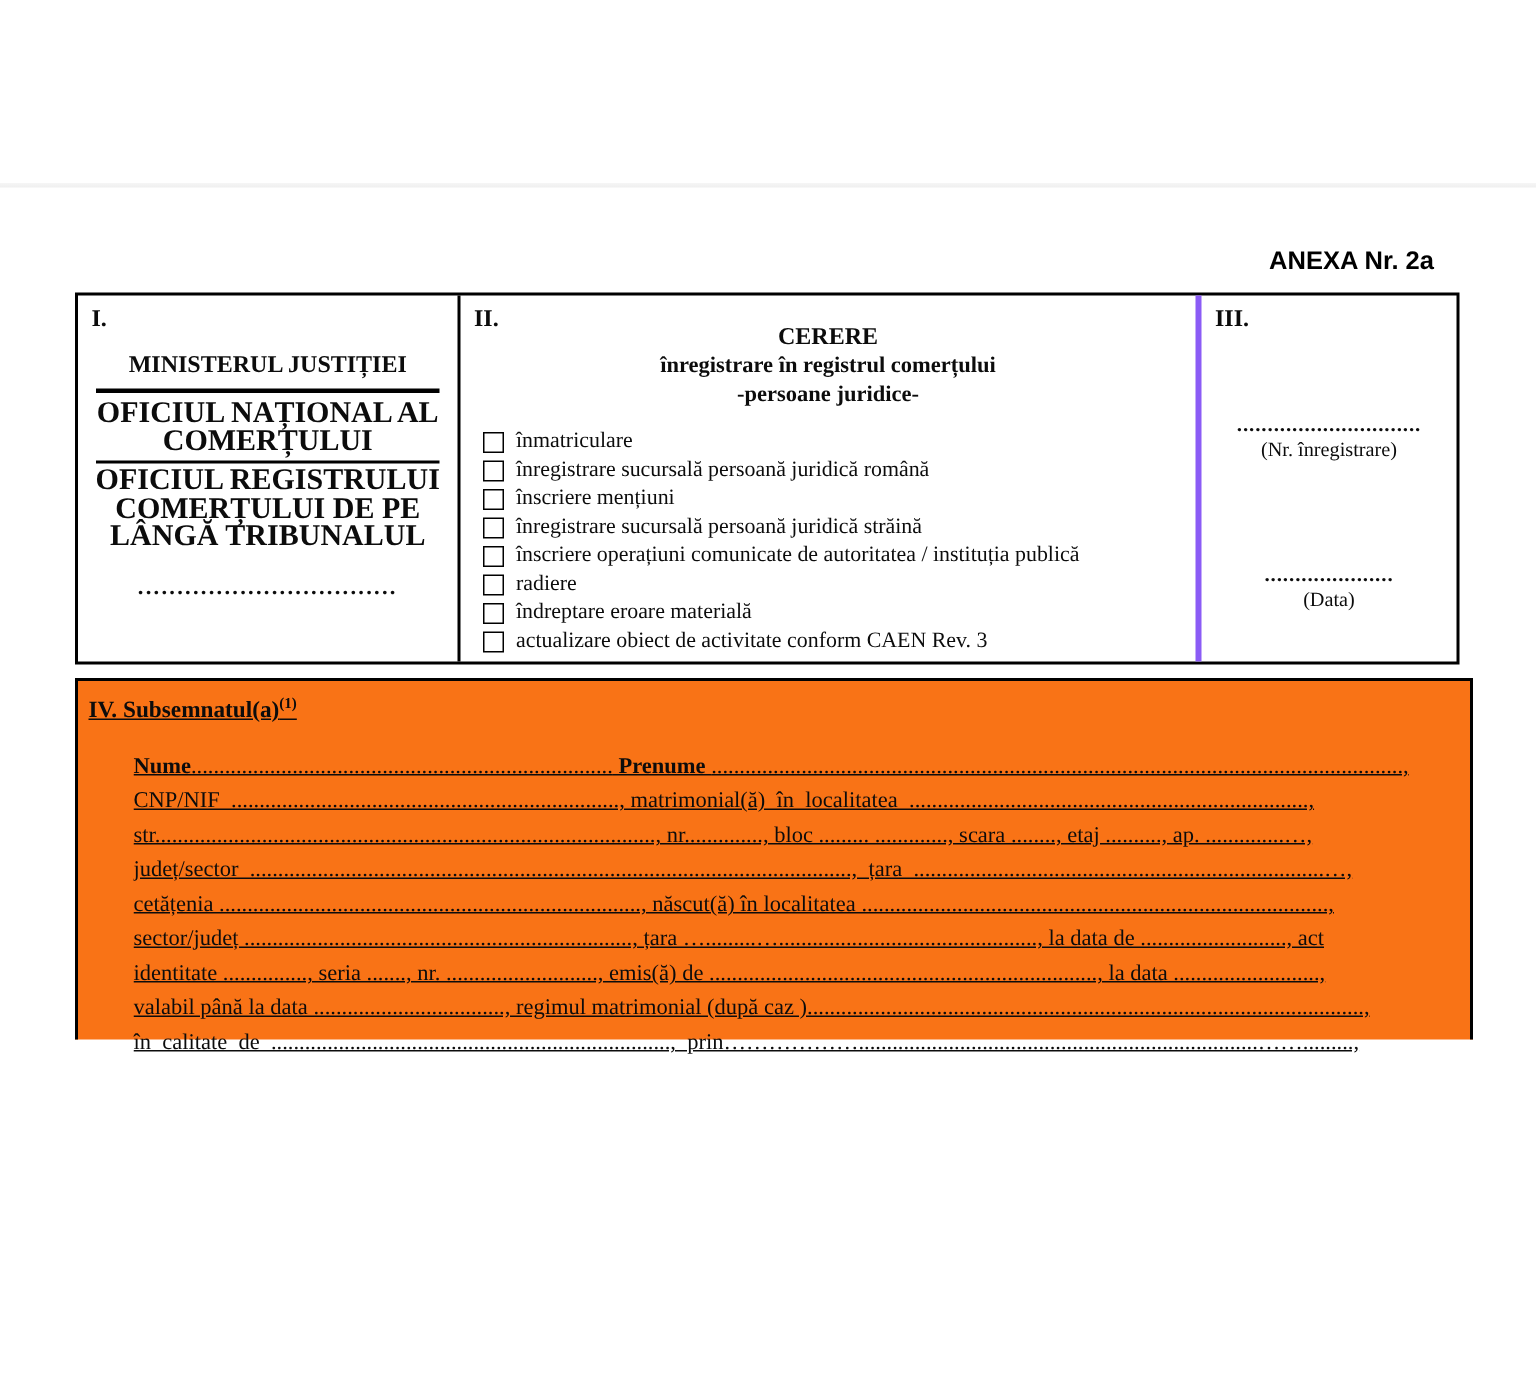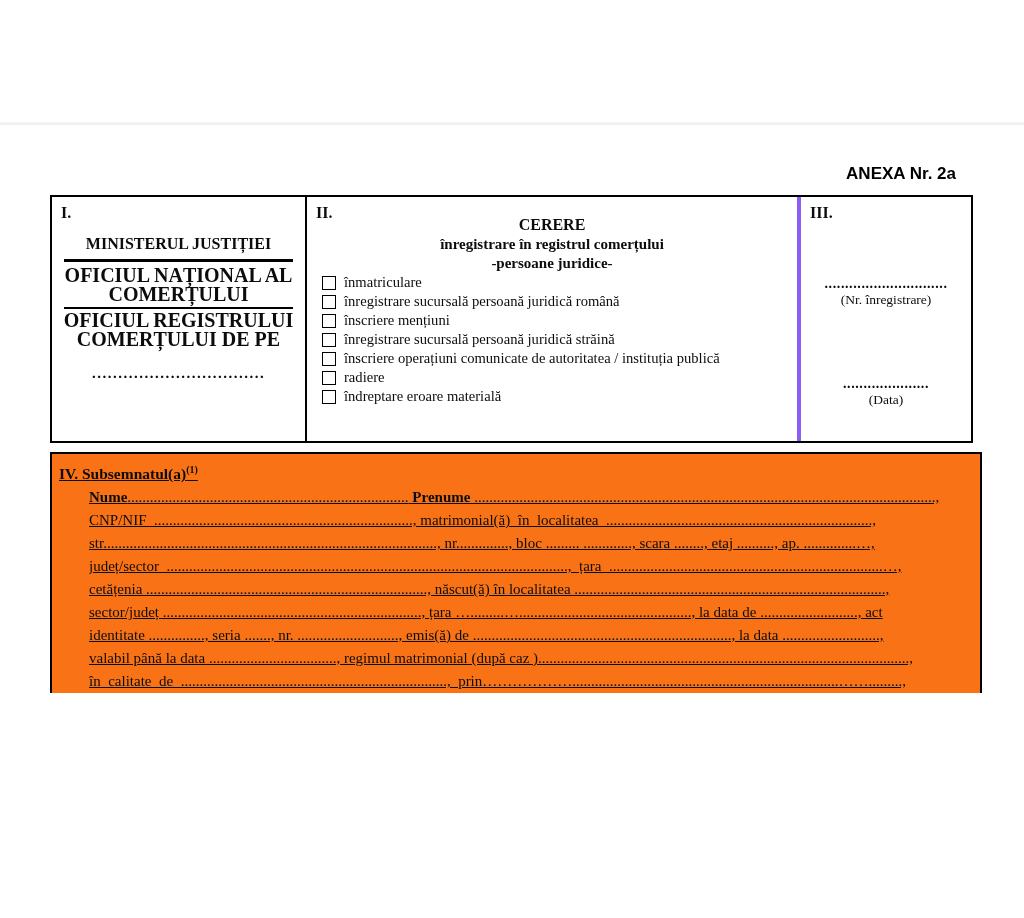--- a/index.html
+++ b/index.html
@@ -25,37 +25,37 @@
   .sec-num { position:absolute; top:7px; left:9px; font-weight:bold; font-size:16px; }
   .col1-stack { padding-top:38px; text-align:center; }
   .ministry { font-weight:bold; font-size:16px; }
   .rule  { border-top:3px solid #000; margin:6px 12px 4px 12px; height:0; }
   .rule.thin { border-top-width:2px; margin-top:4px; margin-bottom:2px; }
   .office-line { font-weight:bold; font-size:20px; line-height:18.5px; white-space:nowrap; }
   .col1-dots { margin-top:17px; font-weight:bold; font-size:15px; letter-spacing:1.5px; white-space:nowrap; }
   .col2-head { padding-top:18px; text-align:center; font-weight:bold; }
   .col2-title { font-size:16px; line-height:20px; }
   .col2-sub { font-size:15px; line-height:19px; }
-  .cb-list { position:absolute; left:15px; top:76px; right:4px; }
+  .cb-list { position:absolute; left:15px; top:88px; right:4px; }
   .cb-row { display:flex; align-items:center; height:19px; cursor:default; }
   .cb-box { width:12px; height:12px; border:1.5px solid #000; background:#fff; margin-right:8px; flex:none; }
   .cb-label { font-size:14.6px; white-space:nowrap; }
   .reg-block  { position:absolute; top:80px;  left:0; right:0; text-align:center; }
   .date-block { position:absolute; top:180px; left:0; right:0; text-align:center; }
   .c3-dots { font-size:14px; font-weight:bold; letter-spacing:0.6px; line-height:14px; }
   .c3-cap  { font-size:13.5px; line-height:17px; }
   
   .section4 {
     position:absolute; left:50px; top:452px; width:932px; height:241px;
     border:2px solid #000; border-bottom:none; box-sizing:border-box;
     padding:6px 2px 0 7px; background:#f97316;text-decoration:underline;
   }
   .s4-heading { font-size:15.5px; font-weight:bold; line-height:19px; }
   .s4-heading sup { font-size:10px; }
-  .s4-lines { margin-top:3px; padding-left:30px; }
+  .s4-lines { margin-top:17px; padding-left:30px; }
   .s4-line { font-size:15px; line-height:23px; white-space:pre; overflow:hidden; }
   .b { font-weight:bold; }
 </style>
 </head>
 <body>
 
 <div class="page">
   <div class="top-divider"></div>
 
   <div class="annex">ANEXA Nr. 2a</div>
@@ -65,20 +65,21 @@
     <div class="col col1">
       <div class="sec-num">I.</div>
       <div class="col1-stack">
         <div class="ministry">MINISTERUL JUSTIȚIEI</div>
         <div class="rule"></div>
         <div class="office-line">OFICIUL NAȚIONAL AL</div>
         <div class="office-line">COMERȚULUI</div>
         <div class="rule thin"></div>
         <div class="office-line">OFICIUL REGISTRULUI</div>
         <div class="office-line">COMERȚULUI DE PE</div>
+        <div class="office-line">LÂNGĂ TRIBUNALUL</div>
         <div class="col1-dots">.................................</div>
       </div>
     </div>
 
     <div class="col col2">
       <div class="sec-num">II.</div>
       <div class="col2-head">
         <div class="col2-title">CERERE</div>
         <div class="col2-sub">înregistrare în registrul comerțului</div>
         <div class="col2-sub">-persoane juridice-</div>
@@ -105,20 +106,24 @@
           <span class="cb-label">înscriere operațiuni comunicate de autoritatea / instituția publică</span>
         </div>
         <div class="cb-row">
           <span class="cb-box"></span>
           <span class="cb-label">radiere</span>
         </div>
         <div class="cb-row">
           <span class="cb-box"></span>
           <span class="cb-label">îndreptare eroare materială</span>
         </div>
+        <div class="cb-row">
+          <span class="cb-box"></span>
+          <span class="cb-label">actualizare obiect de activitate conform CAEN Rev. 3</span>
+        </div>
       </div>
     </div>
 
     <div class="col col3">
       <div class="sec-num">III.</div>
       <div class="reg-block">
         <div class="c3-dots">..............................</div>
         <div class="c3-cap">(Nr. înregistrare)</div>
       </div>
       <div class="date-block">

